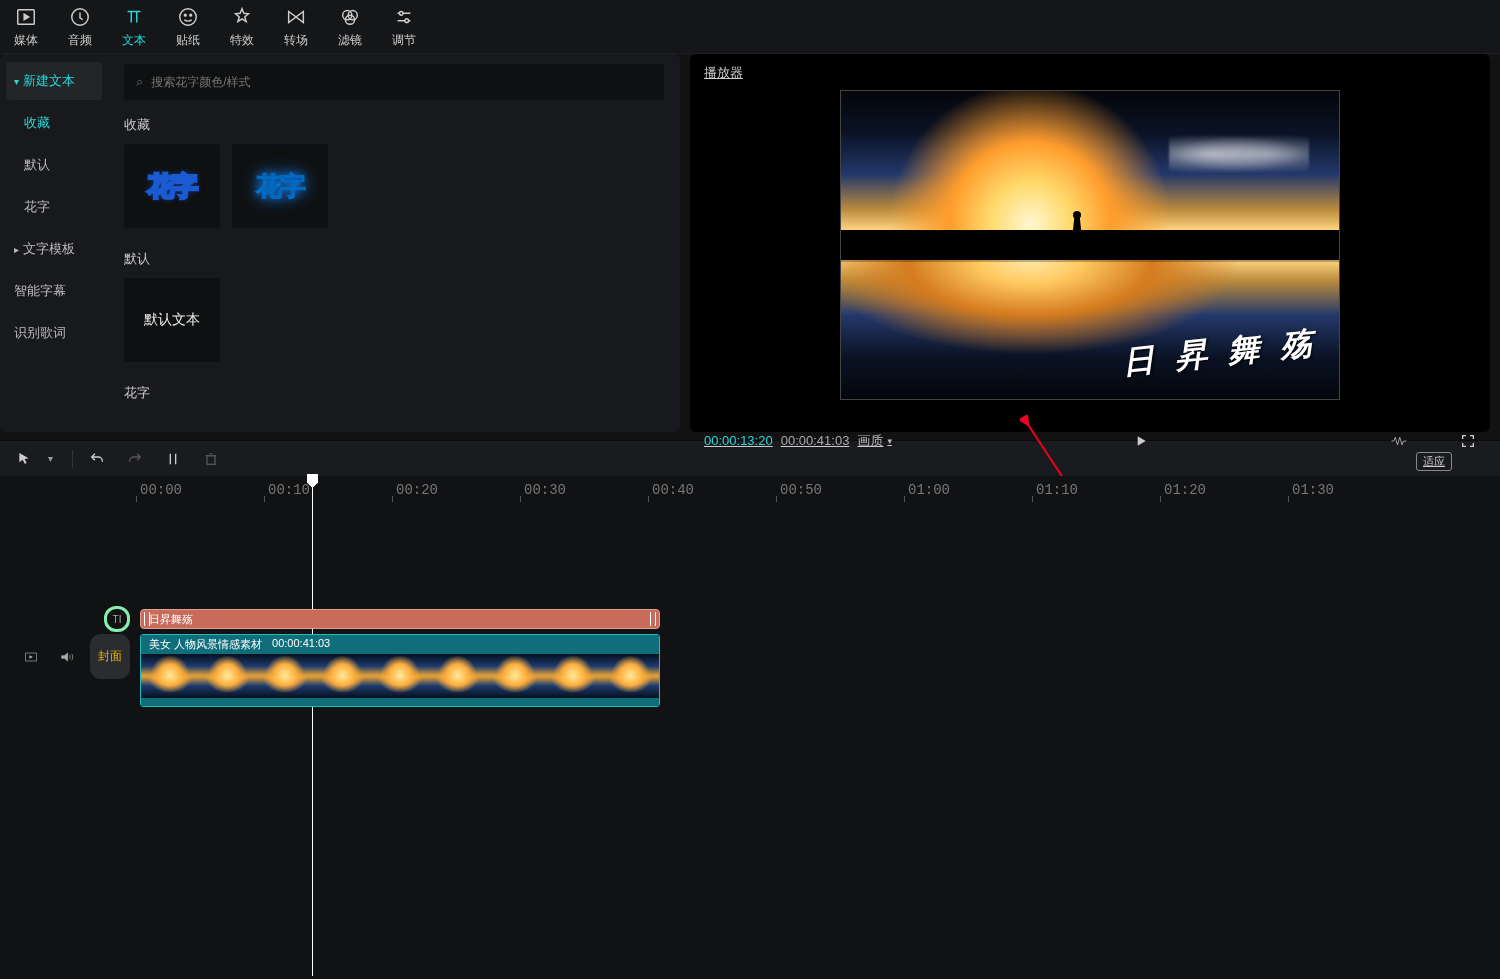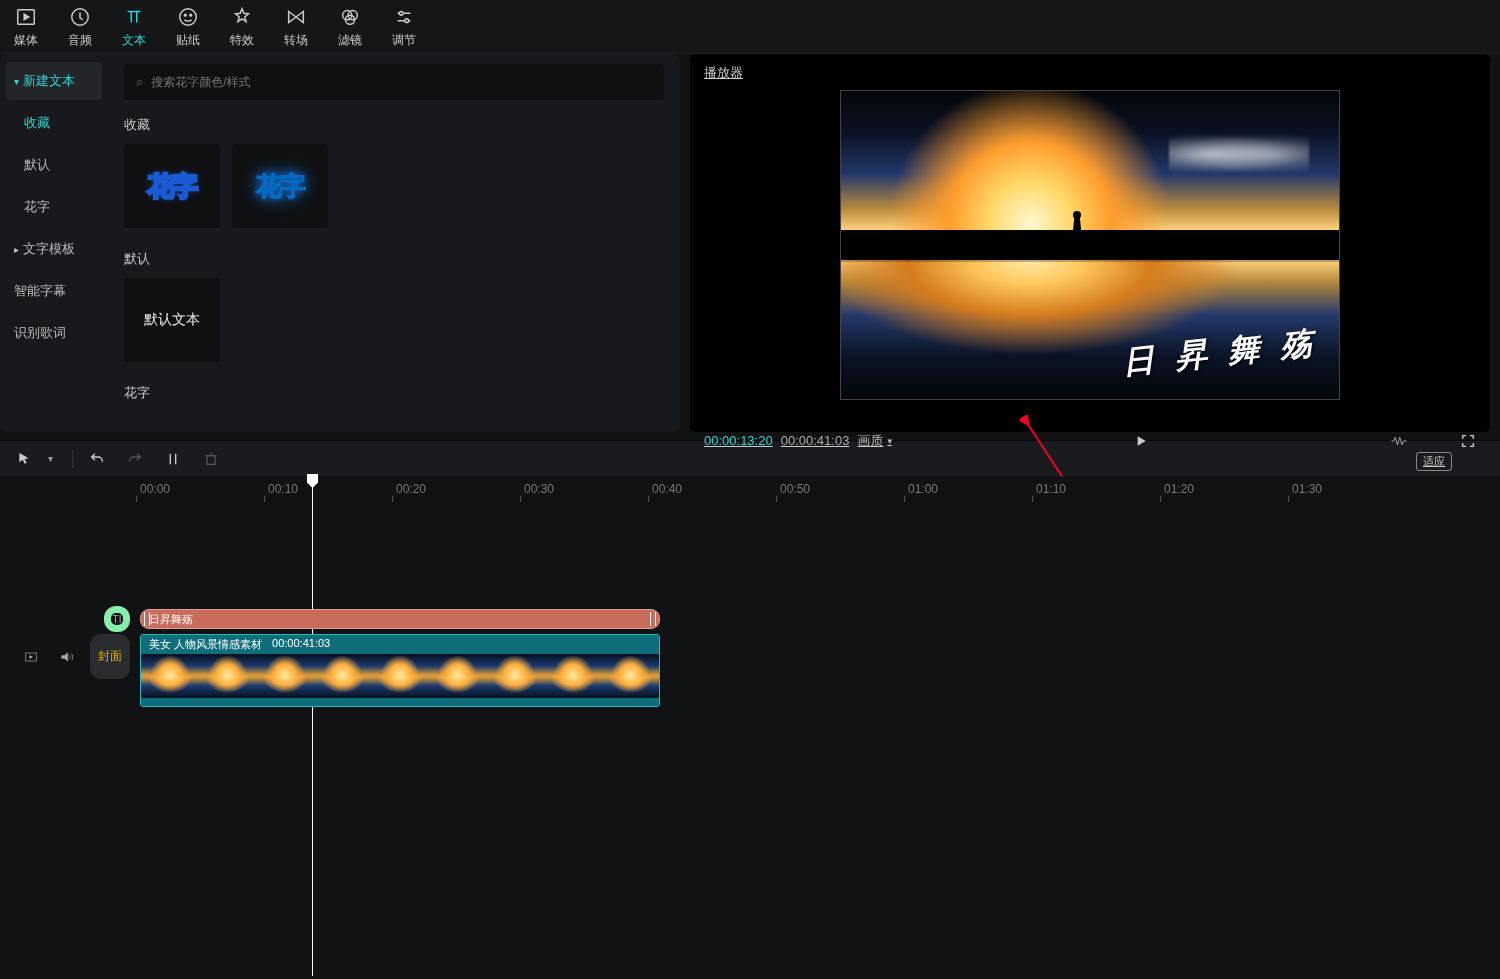--- a/index.html
+++ b/index.html
@@ -73,33 +73,33 @@
     .arrow-svg { position:absolute; pointer-events:none; }
 
     
     .tl-tools { display:flex; align-items:center; gap:10px; padding:6px 10px; background:#1a1b1e; border-top:1px solid #0a0a0a; height:36px;}
     .tool { width:28px; height:26px; display:flex; align-items:center; justify-content:center; color:#ccc; border-radius:4px;}
     .tool.dim{color:#555;}
     .chev-sm{font-size:10px;color:#999;width:14px;}
 
     .timeline { background:#111214; height:500px; position:relative; padding-top:6px;}
     .ruler { position:relative; height:22px; margin-left:140px; }
-    .ruler .tick {position:absolute; top:0; font-size:12px; color:#777;}
+    .ruler .tick {position:absolute; top:0; font-size:14px; color:#777;font-family:Liberation Mono, monospace;}
     .ruler .tick::before{content:"";position:absolute;left:-4px;top:14px;width:1px;height:6px;background:#555;}
     .playhead { position:absolute; top:0; bottom:0; width:1px; background:#fff; left:312px; }
     .playhead::before{content:"";position:absolute;top:-2px;left:-5px;width:11px;height:14px;background:#fff;
                        clip-path:polygon(0 0,100% 0,100% 60%,50% 100%,0 60%);}
 
     .tracks { position:absolute; left:0; right:0; top:130px; }
     .track { display:flex; align-items:center; height:42px; margin-bottom:4px;}
     .track .head { width:140px; display:flex; align-items:center; justify-content:flex-end; gap:10px; padding-right:10px;}
     .track .icon-btn { width:26px;height:26px;display:flex;align-items:center;justify-content:center;color:#aaa;border-radius:4px;}
 
     .text-clip { position:relative; height:20px; margin-left:0; width:520px; background:#c86b5b;
-                 border:1px solid #e0a091; border-radius:9px; color:#fff; font-size:11px; padding:2px 8px; }
+                 border:1px solid #e0a091; border-radius:4px; color:#fff; font-size:11px; padding:2px 8px; }
     .text-clip::before,.text-clip::after{content:"";position:absolute;top:2px;width:4px;height:14px;border-left:1px solid #fff;border-right:1px solid #fff;}
     .text-clip::before{left:3px;} .text-clip::after{right:3px;}
 
     .vid-clip { width:520px; border-radius:3px; overflow:hidden; border:1px solid #2bb; }
     .vid-head { background:#0f6e7a; color:#fff; font-size:11px; padding:2px 8px; display:flex; gap:10px;}
     .vid-strip { display:flex; height:44px; }
     .frame { flex:1; position:relative; }
     .frame .fsky{position:absolute;inset:0 0 50% 0;
         background:radial-gradient(circle at 50% 95%,#ffe89a 0%,#ffae3c 30%,rgba(255,174,60,0) 55%),
                    linear-gradient(#06101f,#1c3a6d 55%,#d89a3a 95%);}
@@ -338,21 +338,21 @@
     <span class="tick" style="left:896px">01:10</span>
     <span class="tick" style="left:1024px">01:20</span>
     <span class="tick" style="left:1152px">01:30</span>
   </div>
 
   <div class="playhead"></div>
 
   <div class="tracks">
     <div class="track text-track">
       <div class="head">
-        <span class="icon-btn" style="border:7px solid #86efac;border-radius:12px;font-size:10px;padding:2px 0">TI</span>
+        <span class="icon-btn" style="border:3px solid #86efac;border-radius:12px;font-size:10px;padding:2px 0">TI</span>
       </div>
       <div class="text-clip">
         <span>日昇舞殇</span>
       </div>
     </div>
 
     <div class="track video-track">
       <div class="head" style="align-items:center">
         <span class="icon-btn">
             <svg width="16" height="16" viewBox="0 0 24 24" stroke="#aaa" fill="none">

